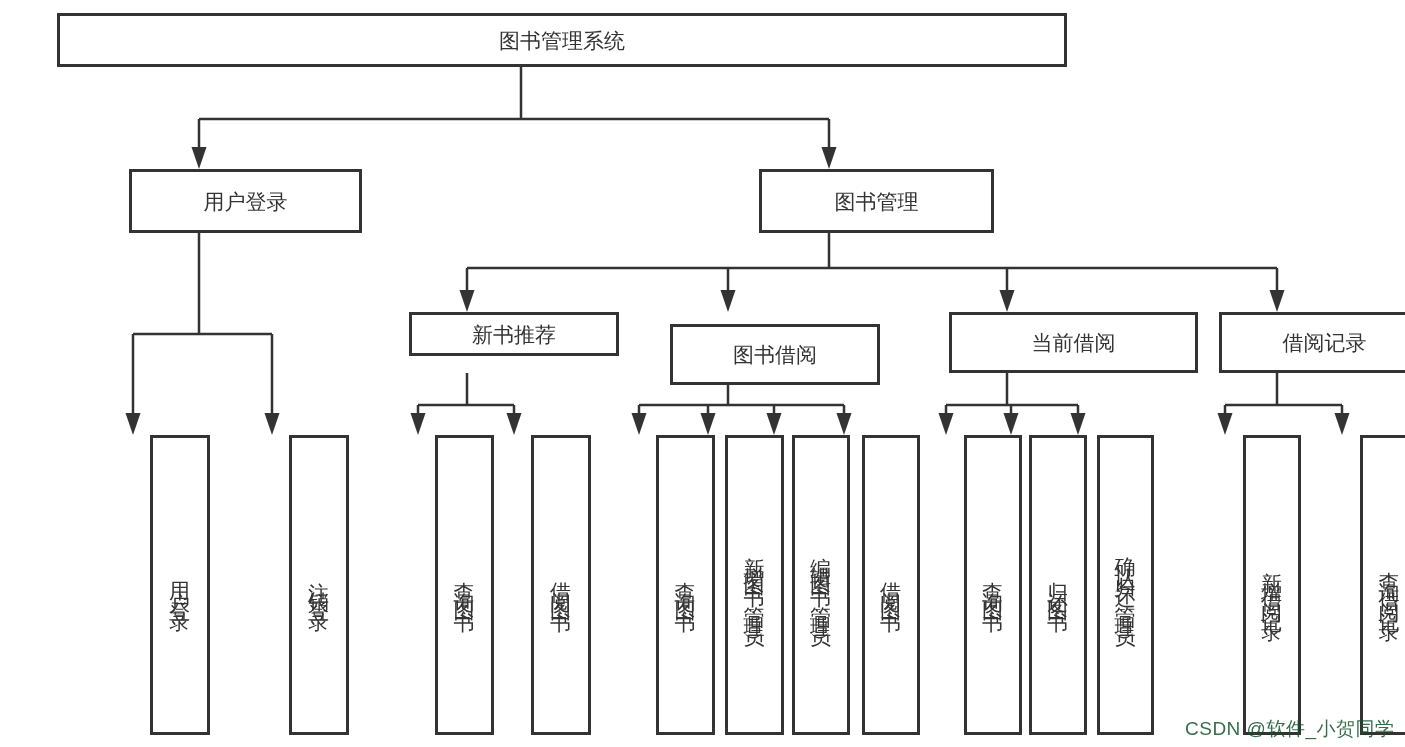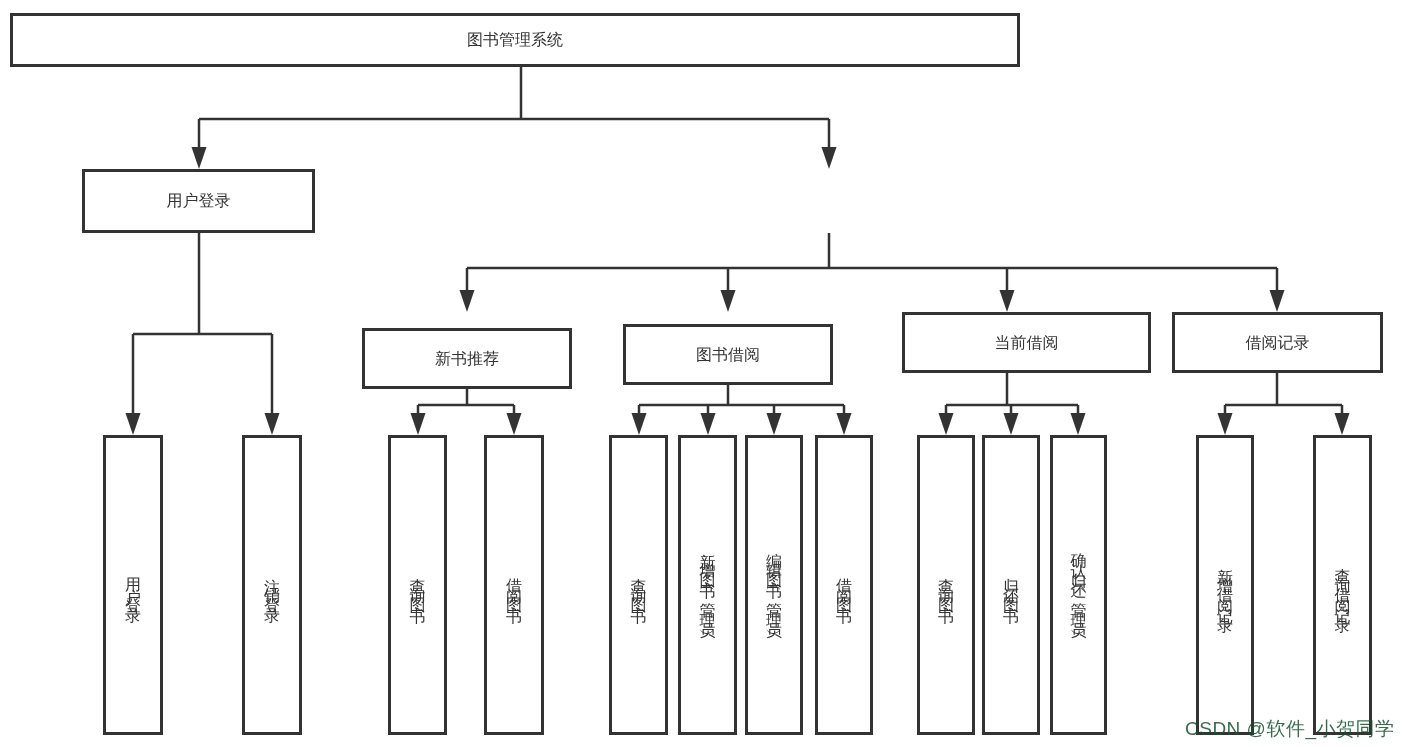--- a/index.html
+++ b/index.html
@@ -19,23 +19,24 @@
   }
   .box {
     position: absolute;
     box-sizing: border-box;
     border: 3px solid #333333;
     background: #ffffff;
     color: #333333;
     display: flex;
     align-items: center;
     justify-content: center;
-    font-size: 16px;
+    font-size: 21px;
     line-height: 1;
     white-space: nowrap;
+    margin-left: 47px;
   }
   .vbox {
     writing-mode: vertical-rl;
     text-orientation: mixed;
     letter-spacing: 10px;
   }
   .watermark {
     position: absolute;
     left: 1185px;
     top: 716px;
@@ -93,22 +94,23 @@
       <polygon points="1011,435 1003.5,413 1018.5,413"></polygon>
       <polygon points="1078,435 1070.5,413 1085.5,413"></polygon>
       <polygon points="1225,435 1217.5,413 1232.5,413"></polygon>
       <polygon points="1342,435 1334.5,413 1349.5,413"></polygon>
     </g>
   </svg>
 
   <div class="box" style="left:10px; top:13px; width:1010px; height:54px;">图书管理系统</div>
 
   <div class="box" style="left:82px; top:169px; width:233px; height:64px;">用户登录</div>
+  <div class="box" style="left:712px; top:169px; width:235px; height:64px;">图书管理</div>
 
-  <div class="box" style="left:362px; top:328px; width:210px; height:61px;">新书推荐</div>
+  <div class="box" style="left:362px; top:312px; width:210px; height:44px;">新书推荐</div>
   <div class="box" style="left:623px; top:324px; width:210px; height:61px;">图书借阅</div>
   <div class="box" style="left:902px; top:312px; width:249px; height:61px;">当前借阅</div>
   <div class="box" style="left:1172px; top:312px; width:211px; height:61px;">借阅记录</div>
 
   <div class="box vbox" style="left:103px; top:435px; width:60px; height:300px;">用户登录</div>
   <div class="box vbox" style="left:242px; top:435px; width:60px; height:300px;">注销登录</div>
 
   <div class="box vbox" style="left:388px; top:435px; width:59px; height:300px;">查询图书</div>
   <div class="box vbox" style="left:484px; top:435px; width:60px; height:300px;">借阅图书</div>
 

